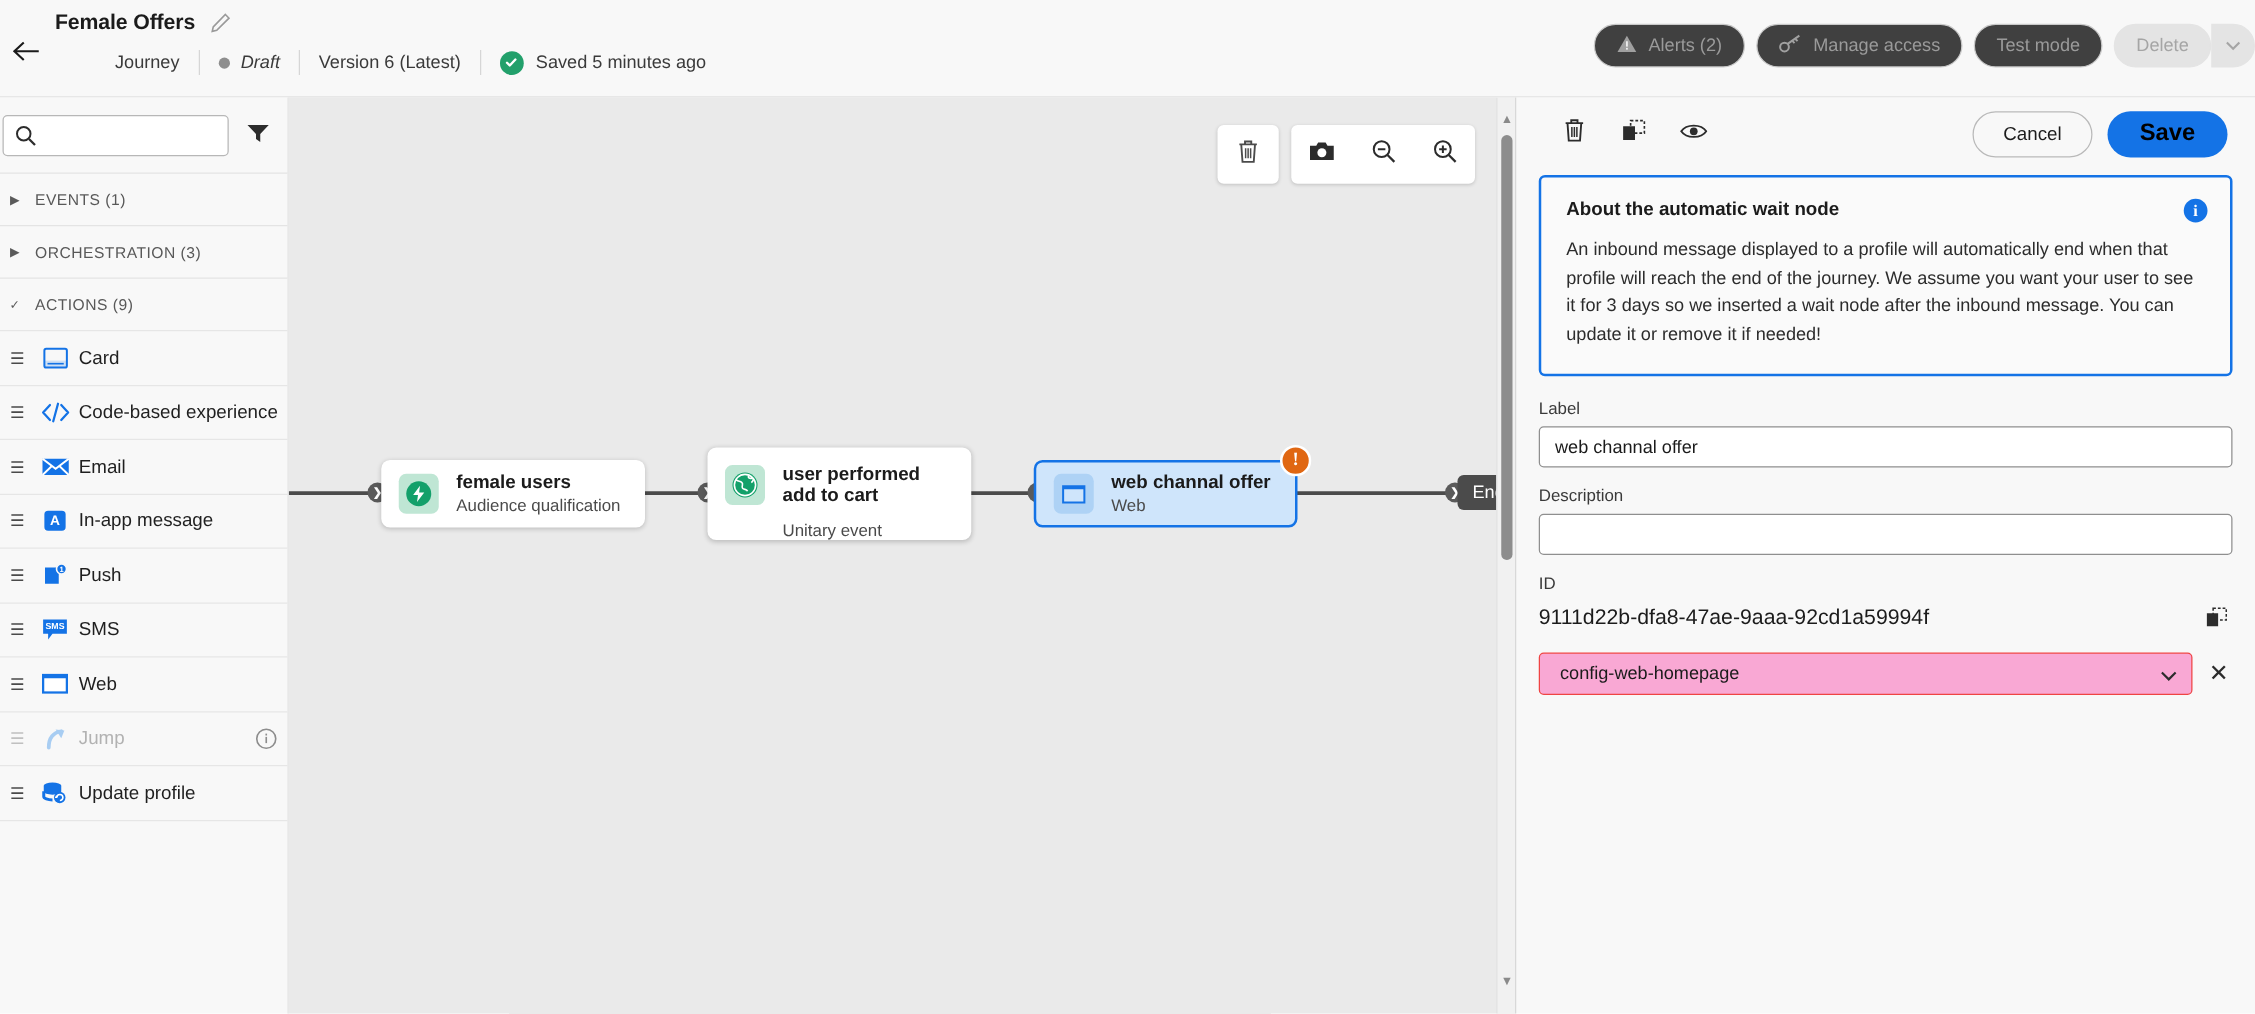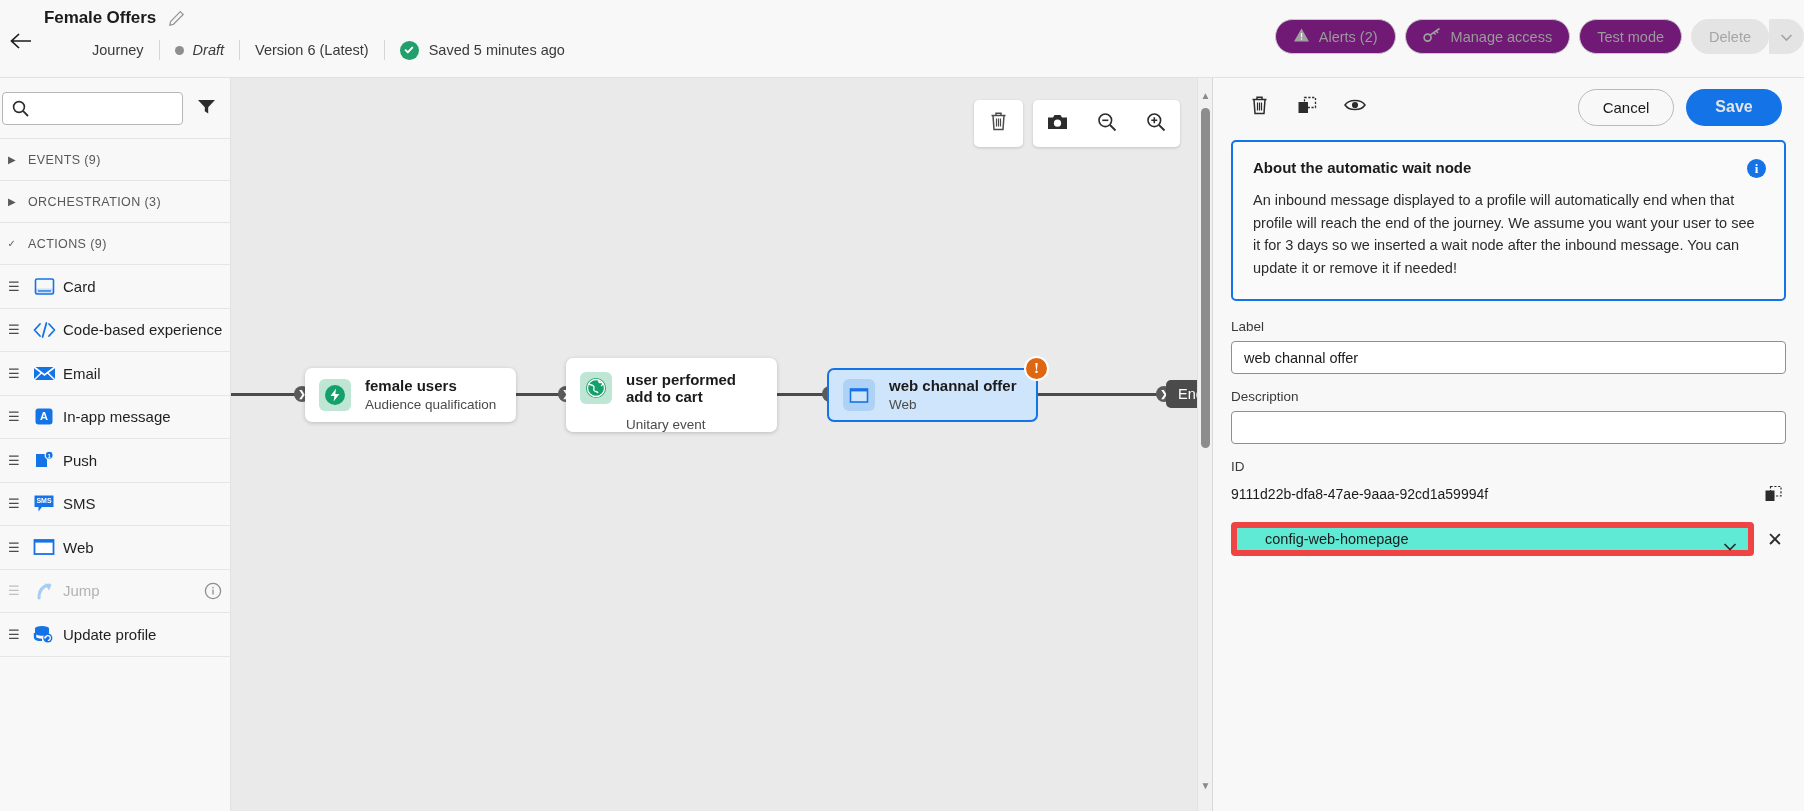--- a/index.html
+++ b/index.html
@@ -40,21 +40,21 @@
     width: 19px; height: 19px; border-radius: 50%; background: #22a06b;
     display: inline-flex; align-items: center; justify-content: center; margin-right: 10px;
   }
   .check-badge svg { display: block; }
 
   .top-actions {
     position: absolute; right: 0; top: 19px; display: flex; align-items: center; gap: 9px;
   }
   .btn {
     height: 35px; border-radius: 18px; border: 1px solid #c9c9c9;
-    background: #701a75; color: #9a9a9a; font-size: 14.5px;
+    background: #404040; color: #9a9a9a; font-size: 14.5px;
     display: inline-flex; align-items: center; gap: 9px; padding: 0 17px;
     cursor: pointer; white-space: nowrap;
   }
   .btn.disabled-solid { background: #e4e4e4; border-color: #e4e4e4; color: #a5a5a5; }
   .btn.chev { padding: 0 10px; border-left: 1px solid #d7d7d7; border-radius: 0 18px 18px 0;
               background: #e4e4e4; border-color: #e4e4e4; margin-left: -9px; }
 
   
   .sidebar {
     position: absolute; left: 0; top: 78px; width: 231px; height: 733px;
@@ -158,21 +158,21 @@
   .rp-toolbar { height: 58px; display: flex; align-items: center; padding: 0 22px; gap: 0; }
   .rp-ico { width: 48px; height: 44px; display: flex; align-items: center; justify-content: center; cursor: pointer; }
   .rp-spacer { flex: 1; }
   .btn-cancel {
     height: 37px; min-width: 96px; padding: 0 20px; border-radius: 19px;
     border: 1.5px solid #b9b9b9; background: transparent; color: #1b1b1b;
     font-size: 15px; font-family: "Liberation Sans", sans-serif; cursor: pointer;
   }
   .btn-save {
     height: 37px; min-width: 96px; padding: 0 22px; border-radius: 19px; margin-left: 12px;
-    border: 0; background: #1473e6; color: #e5e5e5; font-size: 16px; font-weight: 700;
+    border: 0; background: #1473e6; color: #000000; font-size: 19px; font-weight: 700;
     font-family: "Liberation Sans", sans-serif; cursor: pointer;
   }
 
   .callout {
     margin: 4px 18px 0 18px; border: 2px solid #1473e6; border-radius: 5px;
     background: #fafafa; padding: 17px 20px 20px 20px; position: relative;
   }
   .callout-title { font-size: 15px; font-weight: 700; color: #1b1b1b; margin-bottom: 13px; padding-right: 30px; }
   .callout-info {
     position: absolute; right: 18px; top: 17px; width: 19px; height: 19px; border-radius: 50%;
@@ -183,27 +183,27 @@
 
   .form { padding: 18px 18px 0 18px; }
   .f-label { font-size: 13.5px; color: #3a3a3a; margin-bottom: 7px; }
   .f-input {
     width: 100%; height: 33px; border: 1px solid #8f8f8f; border-radius: 4px;
     background: #fff; padding: 0 12px; font-size: 14.5px;
     font-family: "Liberation Sans", sans-serif; color: #1b1b1b; outline: none;
   }
   .f-gap { height: 15px; }
   .id-row { display: flex; align-items: center; }
-  .id-value { flex: 1; font-size: 14px; color: #1b1b1b; }
+  .id-value { flex: 1; font-size: 17px; color: #1b1b1b; }
   .copy-btn { width: 26px; height: 26px; display: flex; align-items: center; justify-content: center; cursor: pointer; }
   .req-star { color: #3a3a3a; }
   .select-row { display: flex; align-items: center; gap: 10px; }
   .f-select {
-    position: relative; flex: 1; height: 34px; border: 6px solid #ef4444; border-radius: 4px;
-    background: #5eead4; display: flex; align-items: center; padding: 0 28px; font-size: 14.5px;
+    position: relative; flex: 1; height: 34px; border: 1px solid #ef4444; border-radius: 4px;
+    background: #f9a8d4; display: flex; align-items: center; padding: 0 16px; font-size: 14.5px;
     color: #1b1b1b; cursor: pointer;
   }
   .f-select .chev-d { position: absolute; right: 11px; top: 11px; }
   .clear-x { width: 22px; height: 22px; display: flex; align-items: center; justify-content: center; cursor: pointer; font-size: 19px; color: #2c2c2c; }
 </style>
 </head>
 <body>
 
 <div id="app">
 
@@ -296,21 +296,21 @@
         <span>
           <svg width="19" height="17" viewBox="0 0 19 17">
               <path d="M1 2 H18 L11.2 9.2 V15.5 L7.8 13.2 V9.2 Z" fill="#2c2c2c"></path>
             </svg>
         </span>
       </div>
     </div>
 
     <div class="section-hdr">
       <span class="caret">▶</span>
-      <span>EVENTS (9)</span>
+      <span>EVENTS (1)</span>
     </div>
     <div class="section-hdr">
       <span class="caret">▶</span>
       <span>ORCHESTRATION (3)</span>
     </div>
     <div class="section-hdr">
       <span class="caret">✓</span>
       <span>ACTIONS (9)</span>
     </div>
 

